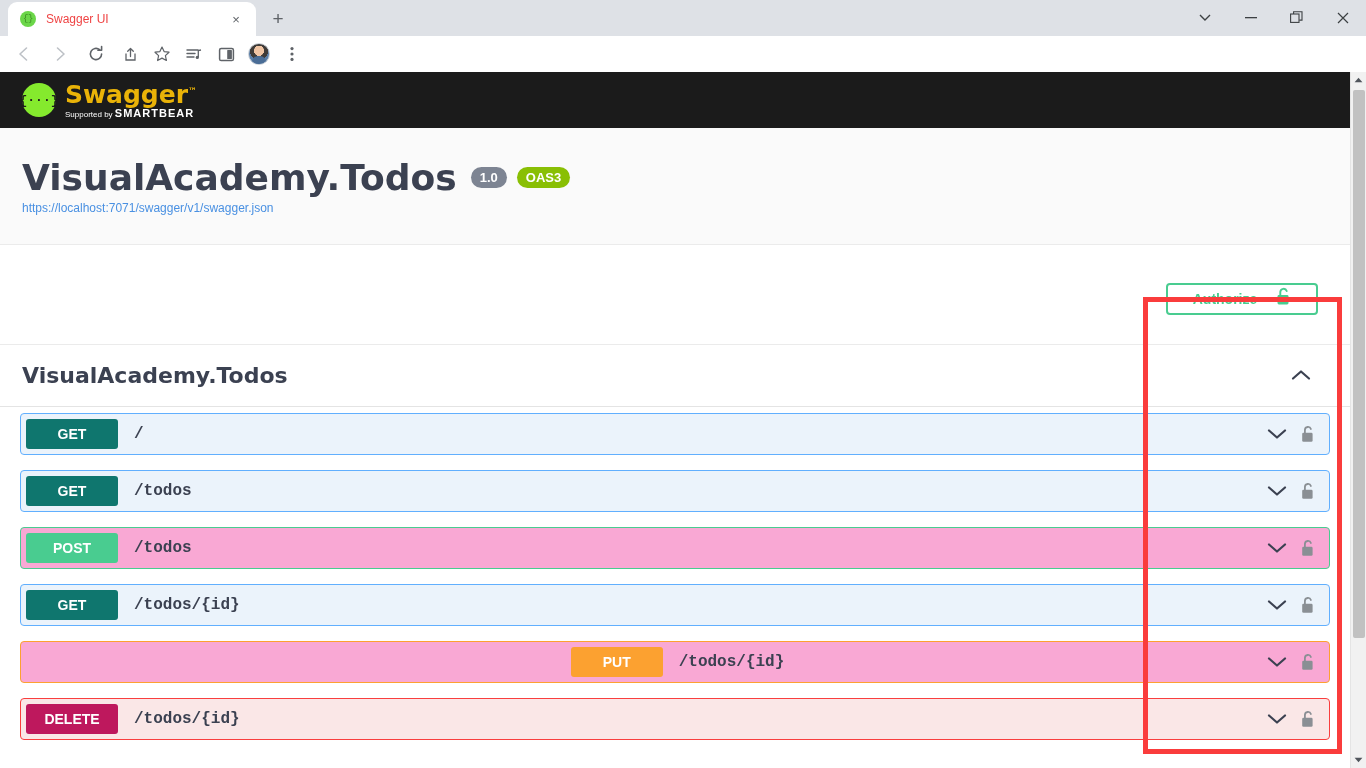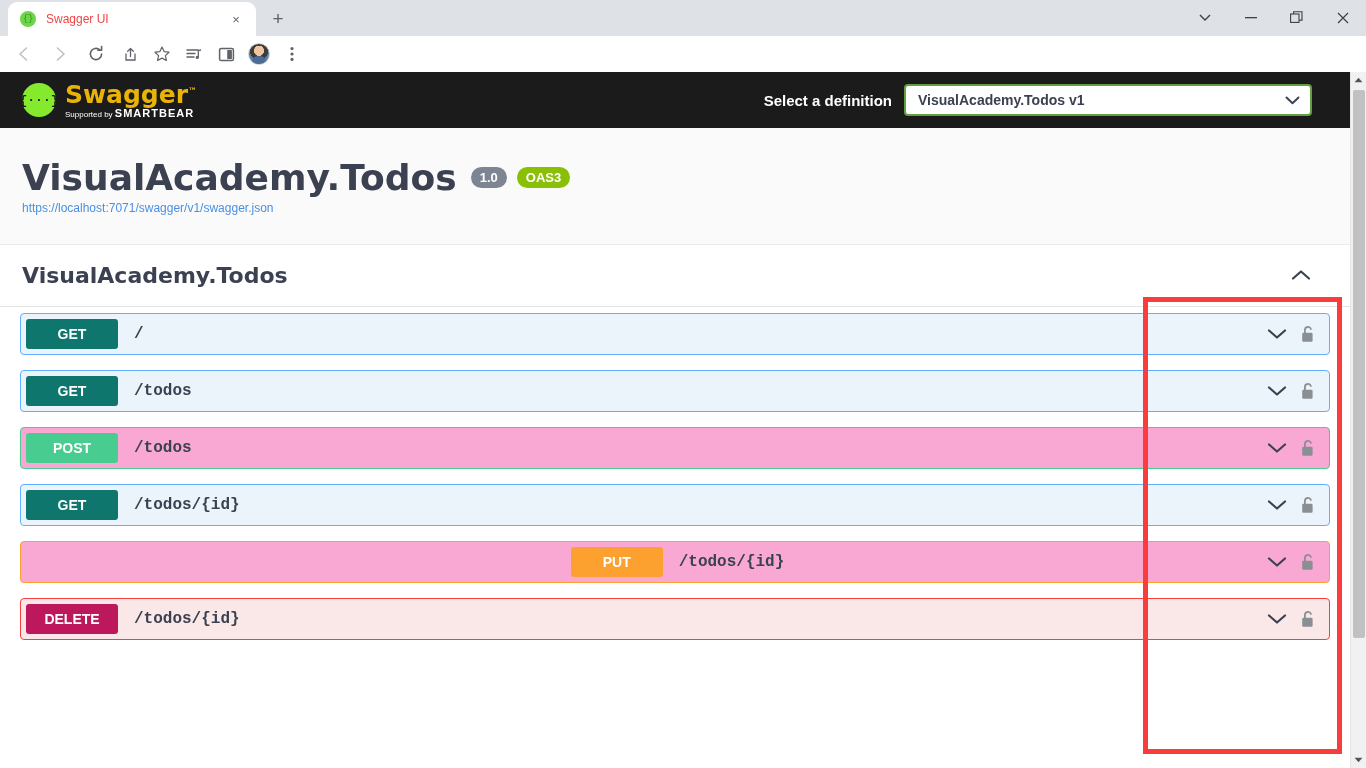--- a/index.html
+++ b/index.html
@@ -349,42 +349,42 @@
       <div class="logo-wrap">
         <span class="logo-circle">
           <span>{···}</span>
         </span>
         <span class="logo-text">
           <div class="logo-title"><span>Swagger</span><sup>™</sup></div>
           <div class="logo-sub"><span>Supported by</span> <b>SMARTBEAR</b></div>
         </span>
       </div>
 
-      <div class="def-select-wrap">
-        <span class="def-label">Select a definition</span>
-        <div class="def-select">
-          <span class="def-select-value">VisualAcademy.Todos v1</span>
-          <span>
-            <svg width="15" height="9" viewBox="0 0 15 9">
-                <path d="M1.5 1.5 L7.5 7.2 L13.5 1.5" stroke="#3b4151" stroke-width="1.9" fill="none" stroke-linecap="round" stroke-linejoin="round"></path>
-              </svg>
-          </span>
-        </div>
-      </div>
     </div>
 
     <div class="info-block">
       <div class="api-title">
         <span>VisualAcademy.Todos</span>
         <span class="badge version">1.0</span>
         <span class="badge oas">OAS3</span>
       </div>
       <a class="api-url" href="#">https://localhost:7071/swagger/v1/swagger.json</a>
     </div>
 
+    <div class="auth-strip">
+      <div class="authorize-btn">
+        <span class="authorize-label">Authorize</span>
+        <span>
+          <svg width="16" height="19" viewBox="0 0 16 19">
+            <rect x="2.5" y="8" width="11" height="9.5" rx="1.4" fill="#49cc90"></rect>
+            <path d="M5.3 8 V4.9 a3.3 3.3 0 0 1 6.4 -0.9" stroke="#49cc90" stroke-width="1.9" fill="none" stroke-linecap="round"></path>
+          </svg>
+        </span>
+      </div>
+    </div>
 
     <div class="tag-header">
       <span class="tag-name">VisualAcademy.Todos</span>
       <span class="tag-toggle">
         <svg width="20" height="12" viewBox="0 0 20 12">
             <path d="M2 9.5 L10 2.5 L18 9.5" stroke="#3b4151" stroke-width="2.2" fill="none" stroke-linecap="round" stroke-linejoin="round"></path>
           </svg>
       </span>
     </div>
 

